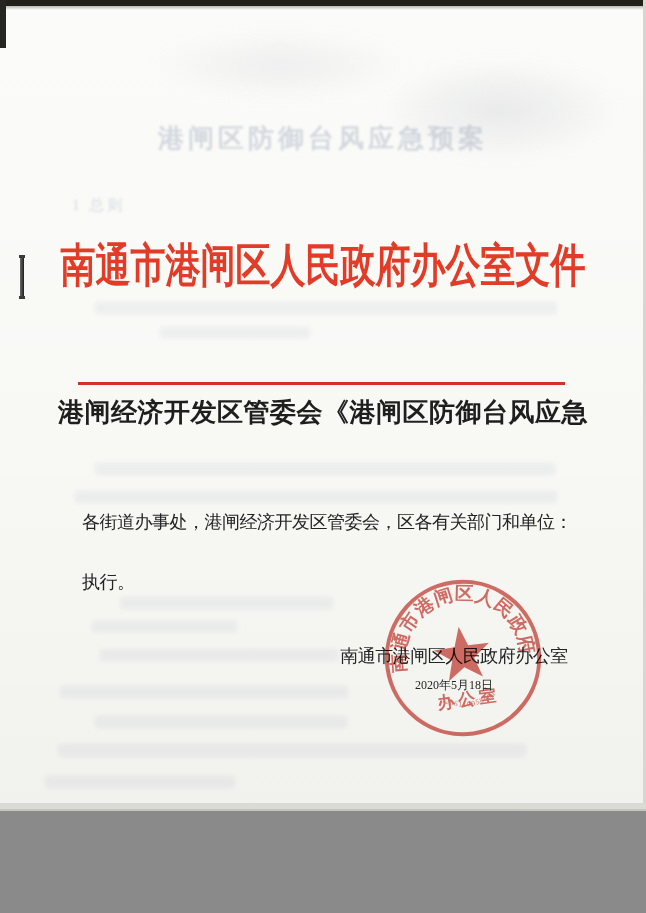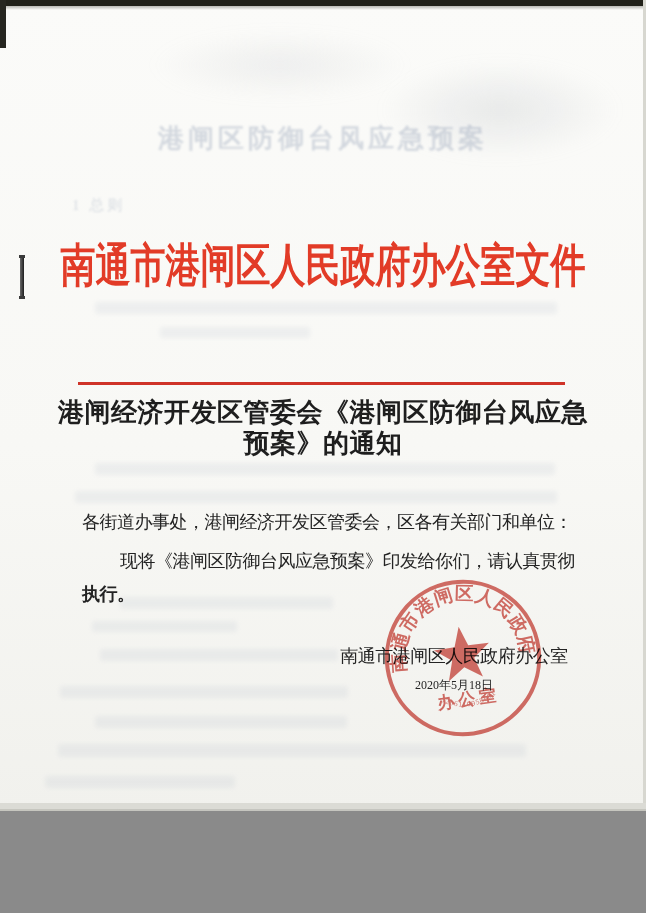--- a/index.html
+++ b/index.html
@@ -36,21 +36,21 @@
   .doc-number{position:absolute;top:343px;left:0;width:100%;text-align:center;
     font-size:17px;color:#3b3b3b;letter-spacing:1.5px;}
   .red-rule{position:absolute;top:382px;left:78px;width:487px;height:3px;background:#cf3328;}
   
   .doc-title{position:absolute;top:397px;left:0;width:100%;text-align:center;
     font-size:26px;line-height:31px;font-weight:bold;color:#1e1e1e;letter-spacing:.5px;}
   
   .body-line{position:absolute;font-size:18px;color:#232323;letter-spacing:-.5px;white-space:nowrap;}
   .bl1{left:82px;top:510px;}
   .bl2{left:120px;top:549px;}
-  .bl3{left:82px;top:582px;font-weight:bold;}
+  .bl3{left:82px;top:570px;}
   .signature{position:absolute;top:644px;left:340px;width:228px;text-align:center;
     font-size:18px;color:#232323;letter-spacing:-.5px;}
   .issue-date{position:absolute;top:677px;left:340px;width:228px;text-align:center;
     font-size:12px;color:#232323;}
   
   .seal{position:absolute;left:382px;top:577px;width:162px;height:162px;
     mix-blend-mode:multiply;opacity:.82;}
   .seal text{font-family:"Liberation Serif","DejaVu Serif",serif;fill:#cf4f47;}
   .seal .arc-text{font-size:23px;font-weight:bold;letter-spacing:1px;}
   .seal .office-text{font-size:21px;font-weight:bold;letter-spacing:5px;}
@@ -85,25 +85,23 @@
   <div class="smudge" style="left:95px;top:716px;width:252px;height:12px;"></div>
   <div class="smudge" style="left:58px;top:744px;width:468px;height:13px;"></div>
   <div class="smudge" style="left:45px;top:776px;width:190px;height:12px;"></div>
   <div class="smudge" style="left:115px;top:812px;width:405px;height:13px;"></div>
 
   <div class="red-header">南通市港闸区人民政府办公室文件</div>
   <div class="red-rule"></div>
 
   <div class="doc-title">
     <div>港闸经济开发区管委会《港闸区防御台风应急</div>
-    <div>预案》的通知</div>
   </div>
 
   <div class="body-line bl1">各街道办事处，港闸经济开发区管委会，区各有关部门和单位：</div>
-  <div class="body-line bl2">现将《港闸区防御台风应急预案》印发给你们，请认真贯彻</div>
   <div class="body-line bl3">执行。</div>
 
   <div class="signature">南通市港闸区人民政府办公室</div>
   <div class="issue-date">2020年5月18日</div>
 
   <svg class="seal" viewBox="0 0 200 200">
     <g transform="rotate(-8 100 100)">
       <circle cx="100" cy="100" r="94" fill="none" stroke="#cf4f47" stroke-width="5"></circle>
       <path id="sealArc" d="M 28.05 97.49 A 72 72 0 0 1 171.95 97.49" fill="none"></path>
       <text class="arc-text" text-anchor="middle">

